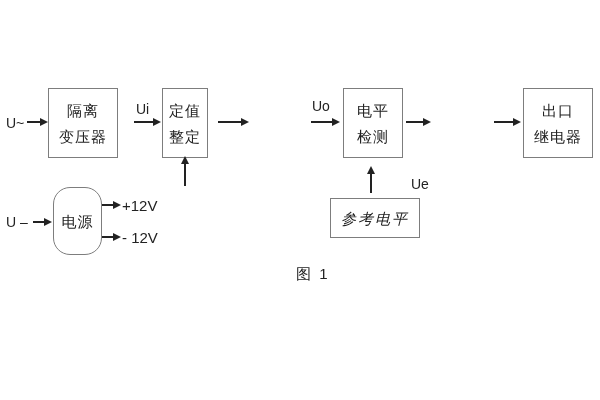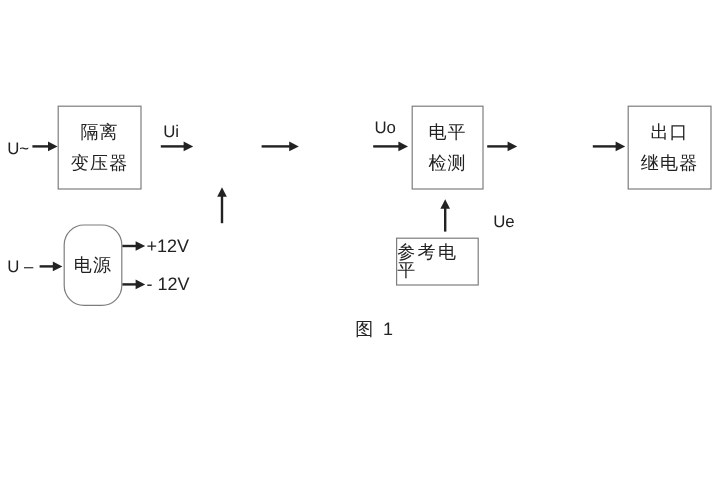--- a/index.html
+++ b/index.html
@@ -35,39 +35,43 @@
 <div id="stage">
 
   <span class="lbl" style="left:6px; top:115px;">U~</span>
   <span class="lbl" style="left:6px; top:214px;">U –</span>
 
   <div class="box" style="left:48px; top:88px; width:70px; height:70px;">
     <span>隔离</span>
     <span>变压器</span>
   </div>
 
+  <div class="box" style="left:162px; top:88px; width:46px; height:70px;">
+    <span>定值</span>
+    <span>整定</span>
+  </div>
 
 
   <div class="box" style="left:343px; top:88px; width:60px; height:70px;">
     <span>电平</span>
     <span>检测</span>
   </div>
 
 
   <div class="box" style="left:523px; top:88px; width:70px; height:70px;">
     <span>出口</span>
     <span>继电器</span>
   </div>
 
   <div class="box" style="left:53px; top:187px; width:49px; height:68px;border-radius:17px;">
     <span>电源</span>
   </div>
 
 
-  <div class="box" style="left:330px; top:198px; width:69px; height:40px; letter-spacing:2px;">
+  <div class="box" style="left:330px; top:198px; width:90px; height:40px; letter-spacing:2px;font-style:italic;">
     <span>参考电平</span>
   </div>
 
   <div class="h-arrow" style="left:27px;  top:121px; width:14px;"></div>
   <div class="h-arrow" style="left:134px; top:121px; width:20px;"></div>
   <div class="h-arrow" style="left:218px; top:121px; width:24px;"></div>
   <div class="h-arrow" style="left:311px; top:121px; width:22px;"></div>
   <div class="h-arrow" style="left:406px; top:121px; width:18px;"></div>
   <div class="h-arrow" style="left:494px; top:121px; width:20px;"></div>
 

